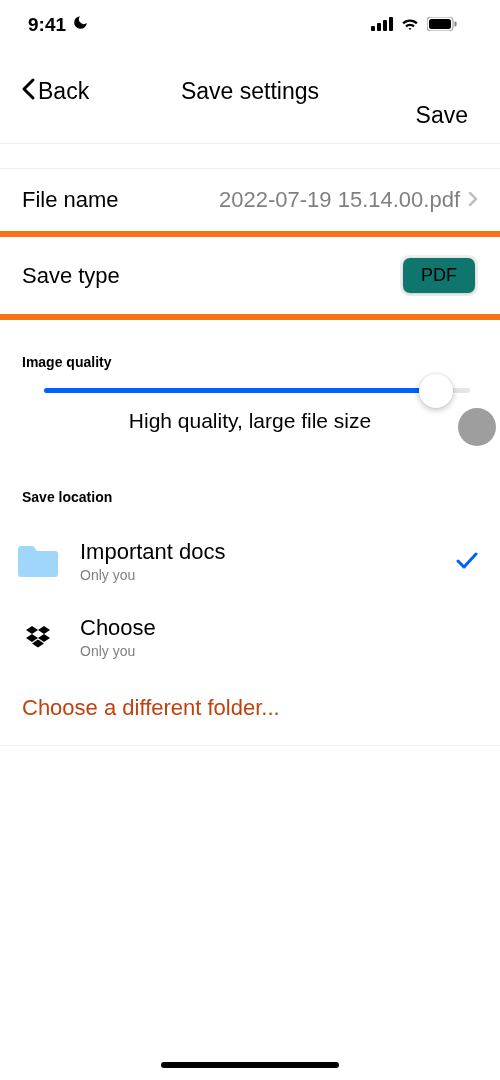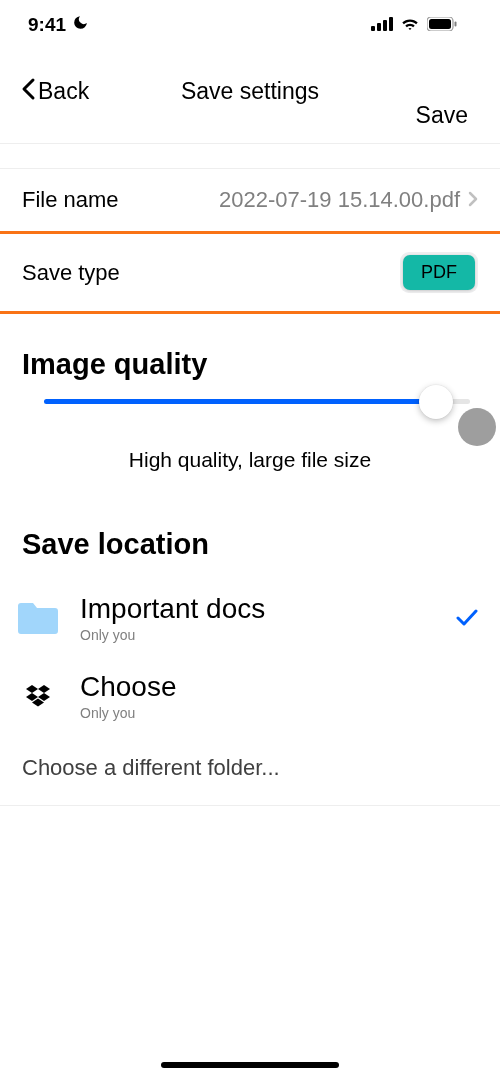--- a/index.html
+++ b/index.html
@@ -57,21 +57,21 @@
       margin-top: 48px;
     }
 
     
     .list-section { margin-top: 24px; }
     .row {
       display: flex;
       align-items: center;
       justify-content: space-between;
       padding: 18px 22px;
-      border-bottom: 3px solid #f97316;
+      border-bottom: 6px solid #f97316;
       font-size: 22px;
     }
     .row:first-child { border-top: 1px solid #eeeeee; }
     .row-label { color: #000; font-weight: 400; }
     .row-value-wrap { display: flex; align-items: center; gap: 8px; }
     .row-value { color: #808080; font-weight: 400; }
     .chevron-right { color: #c0c0c0; font-size: 22px; }
 
     
     .segmented {
@@ -83,27 +83,27 @@
     }
     .segment {
       padding: 7px 18px;
       font-size: 18px;
       font-weight: 500;
       color: #000;
       border-radius: 7px;
       text-align: center;
     }
     .segment.active {
-      background: #14b8a6;
+      background: #0f766e;
       box-shadow: 0 1px 3px rgba(0,0,0,0.12), 0 0 0 0.5px rgba(0,0,0,0.04);
     }
 
     
     .section-header {
-      font-size: 29px;
+      font-size: 14px;
       font-weight: 600;
       color: #000;
       padding: 34px 22px 18px 22px;
     }
 
     
     .slider-wrap {
       padding: 0 30px 0 44px;
       position: relative;
     }
@@ -129,21 +129,21 @@
       width: 34px;
       height: 34px;
       background: #fff;
       border-radius: 50%;
       box-shadow: 0 2px 6px rgba(0,0,0,0.25), 0 0 0 0.5px rgba(0,0,0,0.05);
     }
     .slider-caption {
       text-align: center;
       font-size: 21px;
       color: #000;
-      margin-top: 44px;
+      margin-top: 16px;
       padding: 0 22px 22px 22px;
     }
 
     
     .gray-dot {
       position: absolute;
       right: 4px;
       top: 408px;
       width: 38px;
       height: 38px;
@@ -160,37 +160,37 @@
     }
     .folder-icon-box {
       width: 48px;
       height: 48px;
       display: flex;
       align-items: center;
       justify-content: center;
     }
     .location-texts { flex: 1; }
     .location-title {
-      font-size: 28px;
+      font-size: 22px;
       color: #000;
       font-weight: 400;
       margin-bottom: 2px;
     }
     .location-subtitle {
       font-size: 14px;
       color: #808080;
     }
     .check-icon {
       color: #0061fe;
       font-size: 26px;
       font-weight: 500;
     }
 
     .choose-different {
-      color: #404040;
+      color: #c2410c;
       font-size: 22px;
       padding: 20px 22px 24px 22px;
       border-bottom: 1px solid #eeeeee;
     }
 
     
     .home-indicator {
       position: absolute;
       bottom: 12px;
       left: 50%;

